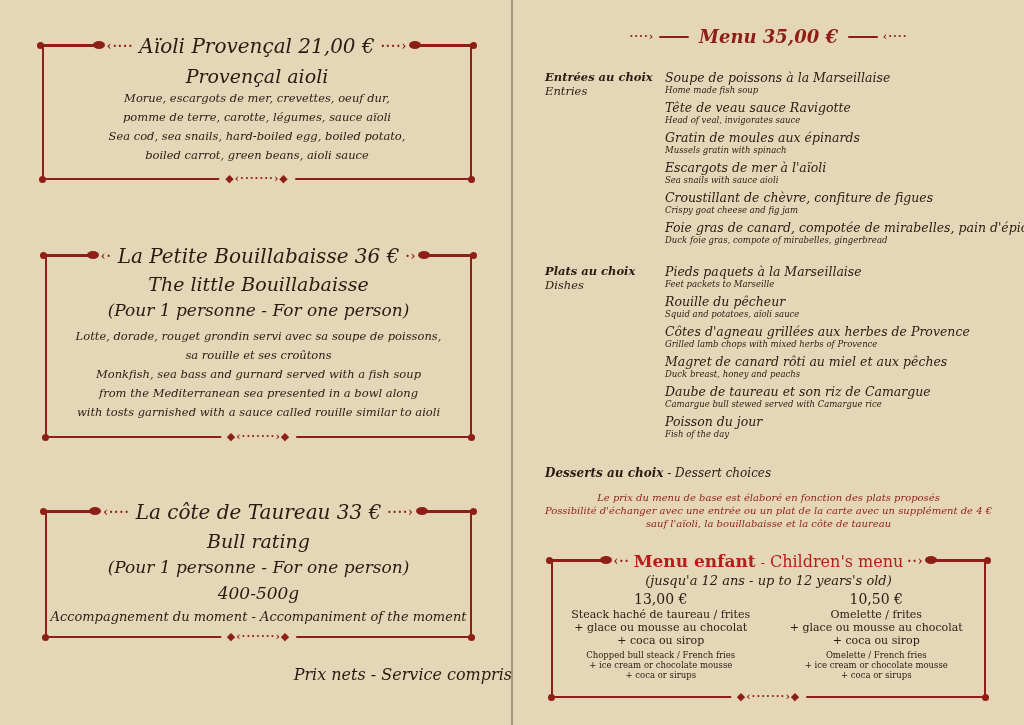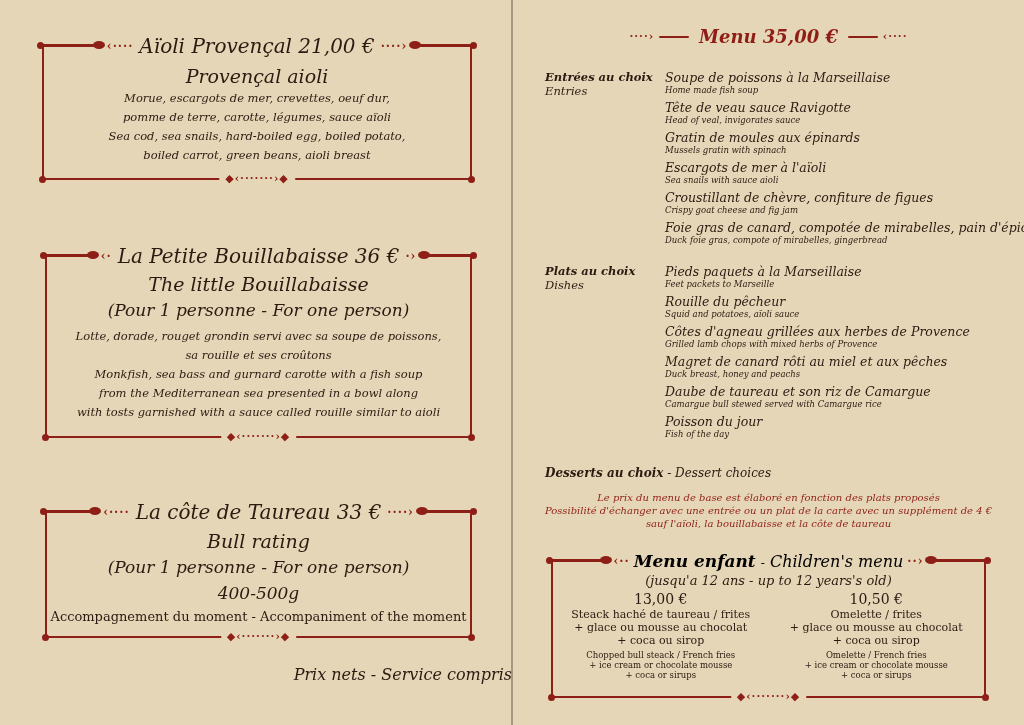--- a/index.html
+++ b/index.html
@@ -44,21 +44,21 @@
     font-size: 20px; color: #2a1a10; padding: 0 2px; white-space: nowrap; line-height: 1;
   }
   .frame-bottom-orn {
     position: absolute; left: 50%; bottom: -8px; transform: translateX(-50%);
     background: #e6d6b8; color: #8e1f16; font-size: 11px; font-weight: bold; padding: 0 6px; letter-spacing: 1px; white-space: nowrap; line-height: 14px;
   }
   .frame .content { padding-top: 16px; }
   .subtitle { font-size: 19px; font-style: italic; line-height: 26px; }
   .desc { font-size: 11.5px; font-style: italic; line-height: 19px; }
   .big-desc { font-size: 17px; font-style: italic; line-height: 26px; }
-  .mid-desc { font-size: 13px; line-height: 22px; }
+  .mid-desc { font-size: 13px; font-style: italic; line-height: 22px; }
 
   .footnote { position: absolute; left: 0; width: 512px; top: 665px; text-align: right; font-size: 16px; font-style: italic; }
 
   
   .menu-title {
     position: absolute; top: 26px; left: 0; width: 511px;
     display: flex; justify-content: center; align-items: center; gap: 10px;
     color: #8e1f16;
   }
   .menu-title .orn { font-size: 11px; font-weight: bold; letter-spacing: 1px; }
@@ -71,21 +71,21 @@
   .dish { margin-left: 120px; margin-bottom: 5px; }
   .dish .fr { font-size: 12.5px; font-style: italic; line-height: 15px; white-space: nowrap; }
   .dish .en { font-size: 8.5px; font-style: italic; line-height: 10px; white-space: nowrap; }
 
   .desserts { position: absolute; left: 32px; top: 466px; font-size: 12px; font-style: italic; }
   .desserts b { font-weight: bold; }
 
   .note { position: absolute; left: 0; width: 511px; top: 491px; text-align: center; color: #8e1f16; font-size: 10px; font-style: italic; line-height: 13px; }
 
   .kids-title {
-    font-style: italic; color: #000000; white-space: nowrap;
+    color: #b91c1c; white-space: nowrap;
   }
   .kids-title .main { font-size: 17px; font-weight: bold; }
   .kids-title .sep { font-size: 12px; }
   .kids-title .sub { font-size: 16px; }
   .kids-cols { display: flex; justify-content: space-around; margin-top: 2px; }
   .kid-col { width: 48%; text-align: center; }
   .kid-col .price { font-size: 14px; line-height: 17px; }
   .kid-col .fr { font-size: 11px; line-height: 13px; }
   .kid-col .en { font-size: 8.5px; line-height: 10px; margin-top: 3px; }
 </style>
@@ -100,39 +100,39 @@
         <span class="dots">‹····</span>
       <span class="title">Aïoli Provençal  21,00 €</span>
       <span class="dots">····›</span>
         <span class="line r"></span>
     </div>
     <div class="content" style="padding-top:17px;">
       <div class="subtitle">Provençal aioli</div>
       <div class="desc">Morue, escargots de mer, crevettes, oeuf dur,</div>
       <div class="desc">pomme de terre, carotte, légumes, sauce aïoli</div>
       <div class="desc">Sea cod, sea snails, hard-boiled egg, boiled potato,</div>
-      <div class="desc">boiled carrot, green beans, aioli breast</div>
+      <div class="desc">boiled carrot, green beans, aioli sauce</div>
     </div>
     <div class="frame-bottom-orn">◆‹·······›◆</div>
   </div>
 
   <div class="frame" style="left:45px; top:256px; width:427px; height:182px;">
     <div class="frame-top">
       <span class="line l"></span>
         <span class="dots">‹·</span>
       <span class="title">La Petite Bouillabaisse  36 €</span>
       <span class="dots">·›</span>
         <span class="line r"></span>
     </div>
     <div class="content" style="padding-top:15px;">
       <div class="subtitle">The little Bouillabaisse</div>
       <div class="big-desc">(Pour 1 personne - For one person)</div>
       <div class="desc" style="margin-top:4px;">Lotte, dorade, rouget grondin servi avec sa soupe de poissons,</div>
       <div class="desc">sa rouille et ses croûtons</div>
-      <div class="desc">Monkfish, sea bass and gurnard carotte with a fish soup</div>
+      <div class="desc">Monkfish, sea bass and gurnard served with a fish soup</div>
       <div class="desc">from the Mediterranean sea presented in a bowl along</div>
       <div class="desc">with tosts garnished with a sauce called rouille similar to aioli</div>
     </div>
     <div class="frame-bottom-orn">◆‹·······›◆</div>
   </div>
 
   <div class="frame" style="left:45px; top:512px; width:427px; height:126px;">
     <div class="frame-top">
       <span class="line l"></span>
         <span class="dots">‹····</span>

